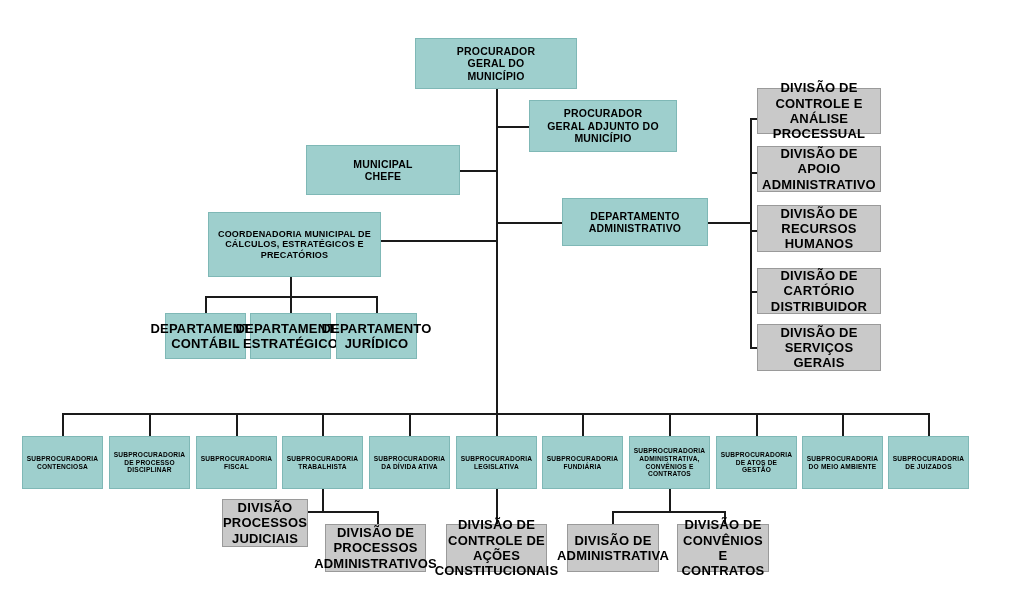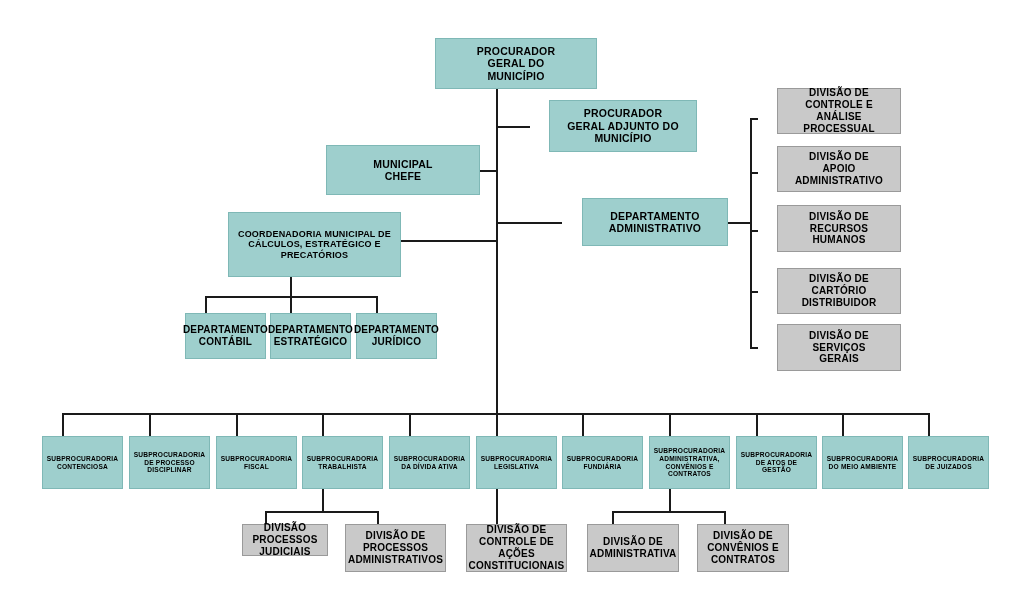--- a/index.html
+++ b/index.html
@@ -22,38 +22,37 @@
     box-sizing: border-box;
     display: flex;
     align-items: center;
     justify-content: center;
     text-align: center;
     font-weight: bold;
     color: #000000;
     letter-spacing: 0.2px;
     line-height: 1.18;
     z-index: 3;
-    margin-left: 20px;
   }
   .node.teal {
     background: #9ecfcd;
     border: 1px solid #7fb8b6;
   }
   .node.gray {
     background: #c9c9c9;
     border: 1px solid #9a9a9a;
   }
   .node .lbl {
     display: block;
     white-space: pre-line;
     padding: 0 3px;
   }
   .size-lg  { font-size: 10.5px; }
   .size-md  { font-size: 9px; }
-  .size-sm  { font-size: 10px; }
+  .size-sm  { font-size: 13px; }
   .size-xs  { font-size: 6.6px; }
 
   .line {
     position: absolute;
     background: #1a1a1a;
     z-index: 1;
   }
   .line.h { height: 2px; }
   .line.v { width: 2px; }
 </style>
@@ -123,21 +122,21 @@
 MUNICÍPIO</span>
   </div>
 
   <div class="node teal size-lg" style="left:306px; top:145px; width:154px; height:50px;">
     <span class="lbl">MUNICIPAL
 CHEFE</span>
   </div>
 
   <div class="node teal size-md" style="left:208px; top:212px; width:173px; height:65px;">
     <span class="lbl">COORDENADORIA MUNICIPAL DE
-CÁLCULOS, ESTRATÉGICO E
+CÁLCULOS, ESTRATÉGICOS E
 PRECATÓRIOS</span>
   </div>
 
   <div class="node teal size-lg" style="left:562px; top:198px; width:146px; height:48px;">
     <span class="lbl">DEPARTAMENTO
 ADMINISTRATIVO</span>
   </div>
 
   <div class="node gray size-sm" style="left:757px; top:88px; width:124px; height:46px;">
     <span class="lbl">DIVISÃO DE
@@ -235,21 +234,21 @@
   <div class="node teal size-xs" style="left:802px; top:436px; width:81px; height:53px;">
     <span class="lbl">SUBPROCURADORIA
 DO MEIO AMBIENTE</span>
   </div>
 
   <div class="node teal size-xs" style="left:888px; top:436px; width:81px; height:53px;">
     <span class="lbl">SUBPROCURADORIA
 DE JUIZADOS</span>
   </div>
 
-  <div class="node gray size-sm" style="left:222px; top:524px; width:86px; height:32px;">
+  <div class="node gray size-sm" style="left:222px; top:499px; width:86px; height:48px;">
     <span class="lbl">DIVISÃO
 PROCESSOS
 JUDICIAIS</span>
   </div>
 
   <div class="node gray size-sm" style="left:325px; top:524px; width:101px; height:48px;">
     <span class="lbl">DIVISÃO DE
 PROCESSOS
 ADMINISTRATIVOS</span>
   </div>

